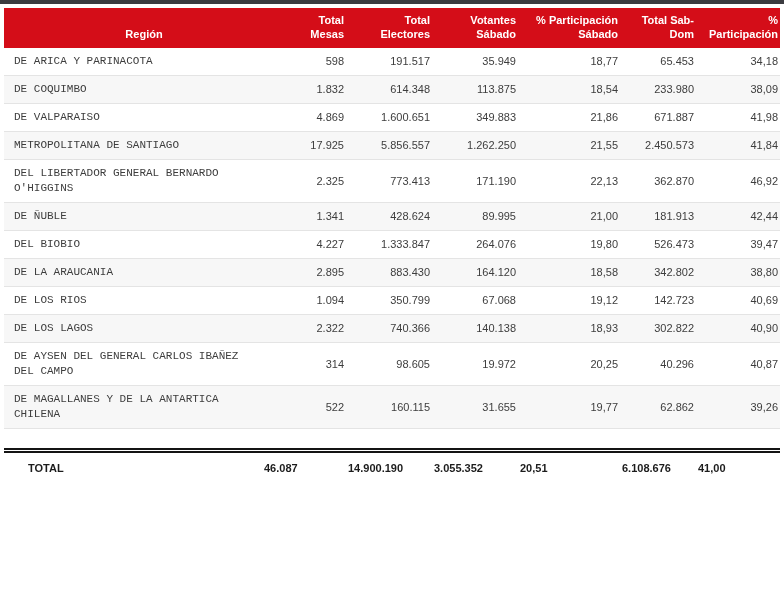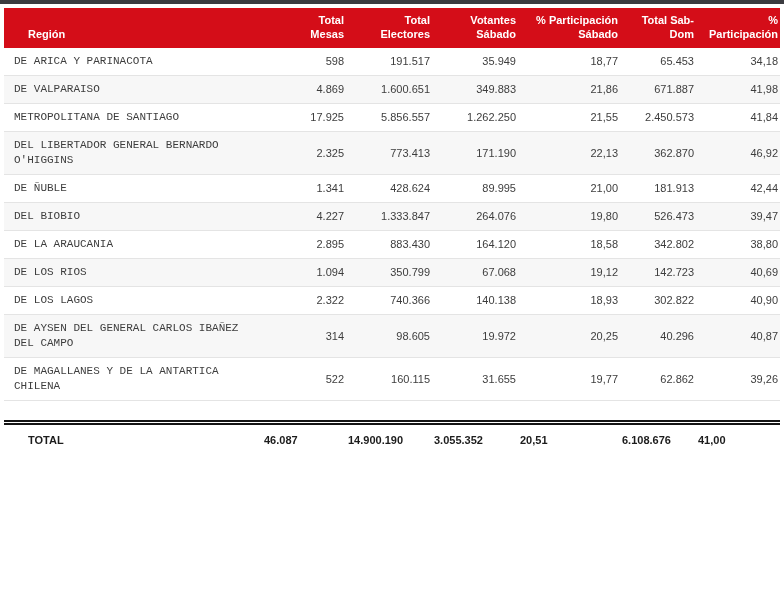--- a/index.html
+++ b/index.html
@@ -26,21 +26,21 @@
     background: #d40d18;
     color: #ffffff;
     font-weight: bold;
     text-align: right;
     vertical-align: bottom;
     padding: 5px 2px 7px 2px;
     line-height: 14px;
     white-space: pre-line;
   }
   thead th.c0 {
-    text-align: left;
+    text-align: center;
     padding-left: 24px;
   }
   tbody td {
     padding: 6px 2px;
     border-bottom: 1px solid #e4e4e4;
     text-align: right;
     vertical-align: middle;
     line-height: 15px;
   }
   tbody td.c0 {
@@ -104,20 +104,29 @@
       <tr>
         <td class="c0">DE ARICA Y PARINACOTA</td>
         <td class="c1">598</td>
         <td class="c2">191.517</td>
         <td class="c3">35.949</td>
         <td class="c4">18,77</td>
         <td class="c5">65.453</td>
         <td class="c6">34,18</td>
       </tr>
       <tr>
+        <td class="c0">DE COQUIMBO</td>
+        <td class="c1">1.832</td>
+        <td class="c2">614.348</td>
+        <td class="c3">113.875</td>
+        <td class="c4">18,54</td>
+        <td class="c5">233.980</td>
+        <td class="c6">38,09</td>
+      </tr>
+      <tr>
         <td class="c0">DE VALPARAISO</td>
         <td class="c1">4.869</td>
         <td class="c2">1.600.651</td>
         <td class="c3">349.883</td>
         <td class="c4">21,86</td>
         <td class="c5">671.887</td>
         <td class="c6">41,98</td>
       </tr>
       <tr>
         <td class="c0">METROPOLITANA DE SANTIAGO</td>

